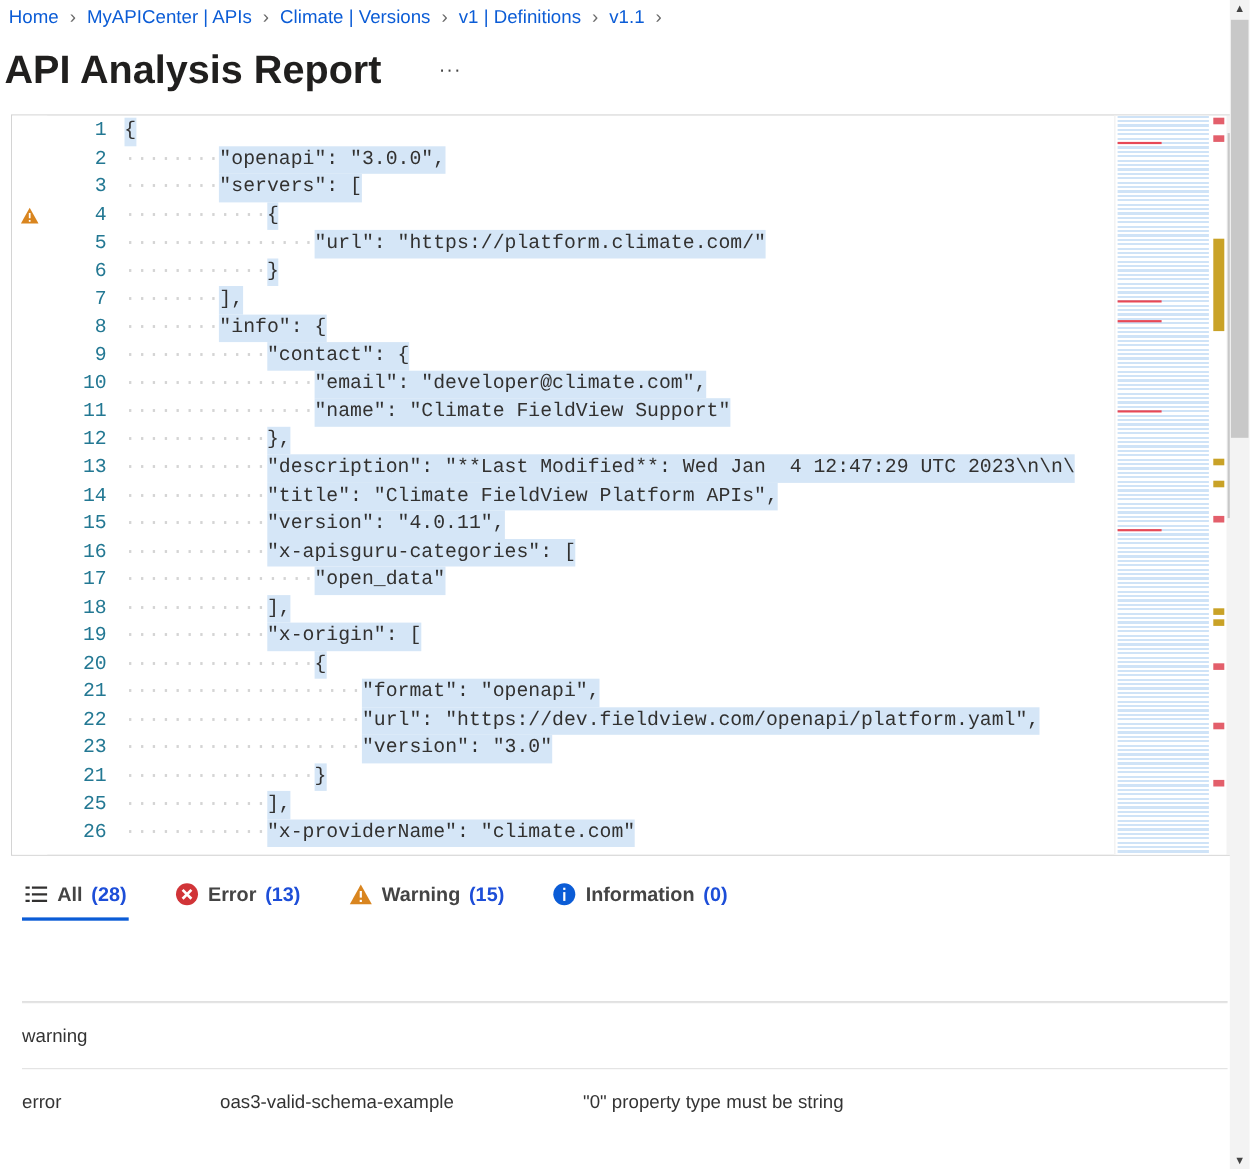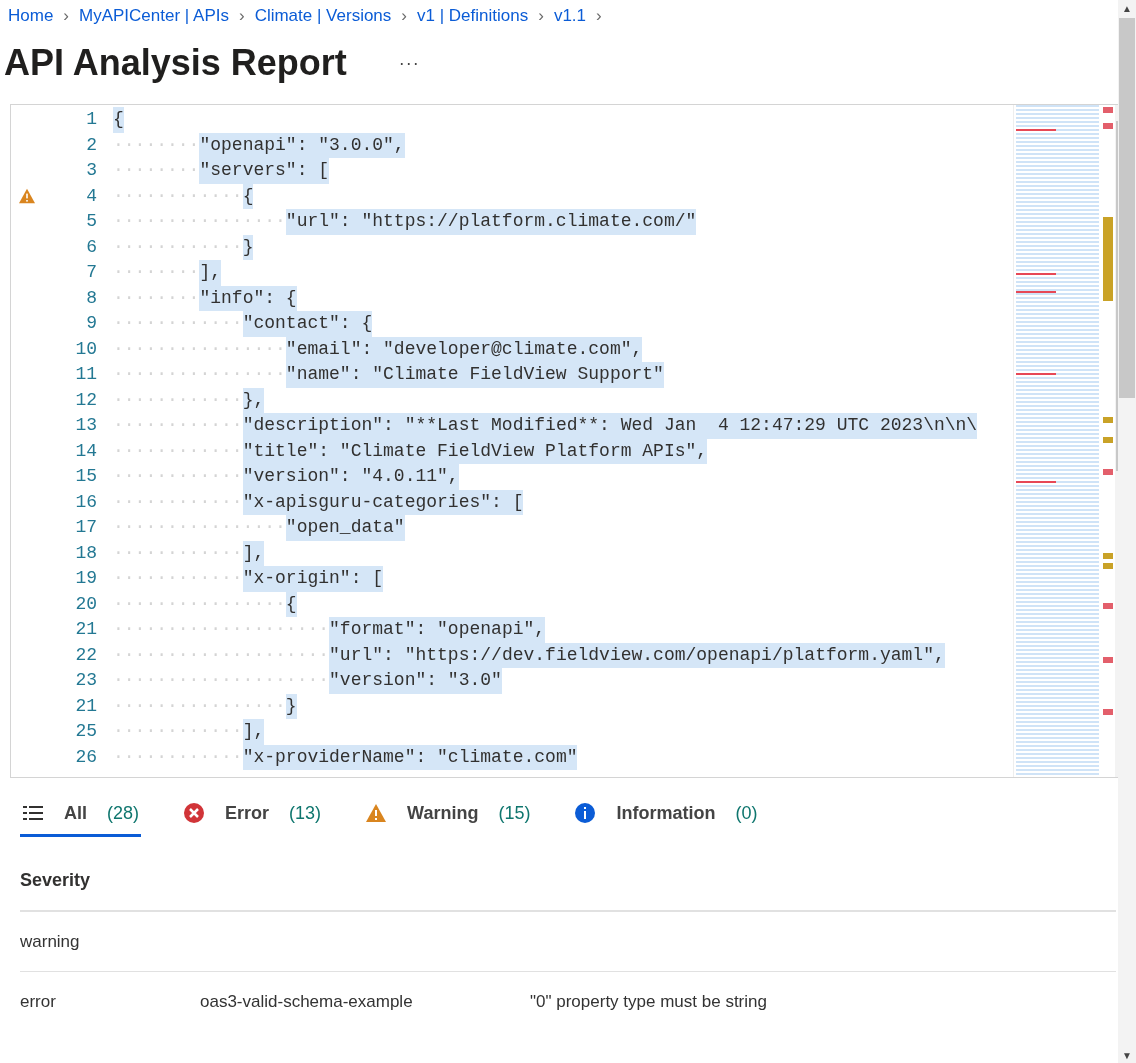--- a/index.html
+++ b/index.html
@@ -169,28 +169,28 @@
     .tabs {
       display: flex;
       align-items: center;
       gap: 40px;
       padding: 14px 20px 6px 20px;
       font-size: 18px;
     }
     .tab {
       display: flex;
       align-items: center;
-      gap: 20px;
+      gap: 8px;
       cursor: pointer;
       color: #444;
       padding: 6px 2px 10px 2px;
       border-bottom: 3px solid transparent;
     }
     .tab .label { font-weight: 600; }
-    .tab .count { color: #0f766e; font-weight: 400; }
+    .tab .count { color: #1d4ed8; font-weight: 700; }
     .tab.active {
       border-bottom-color: #0b5cd6;
     }
     .tab-ic { width: 22px; height: 22px; display:inline-flex; align-items:center; justify-content:center; }
 
     .table {
       padding: 8px 20px 0 20px;
     }
     .th-row, .td-row {
       display: grid;
@@ -387,21 +387,20 @@
           <rect x="10" y="5" width="2" height="2" fill="#fff"></rect>
         </svg>
     </span>
     <span class="label">Information</span>
     <span class="count">(0)</span>
   </div>
 </div>
 
 <div class="table">
   <div class="th-row">
-    <div class="th">Severity</div>
   </div>
   <div id="rows">
       <div class="td-row">
         <div class="td">warning</div>
       </div>
       <div class="td-row">
         <div class="td">error</div>
         <div class="td">oas3-valid-schema-example</div>
         <div class="td">"0" property type must be string</div>
       </div>

